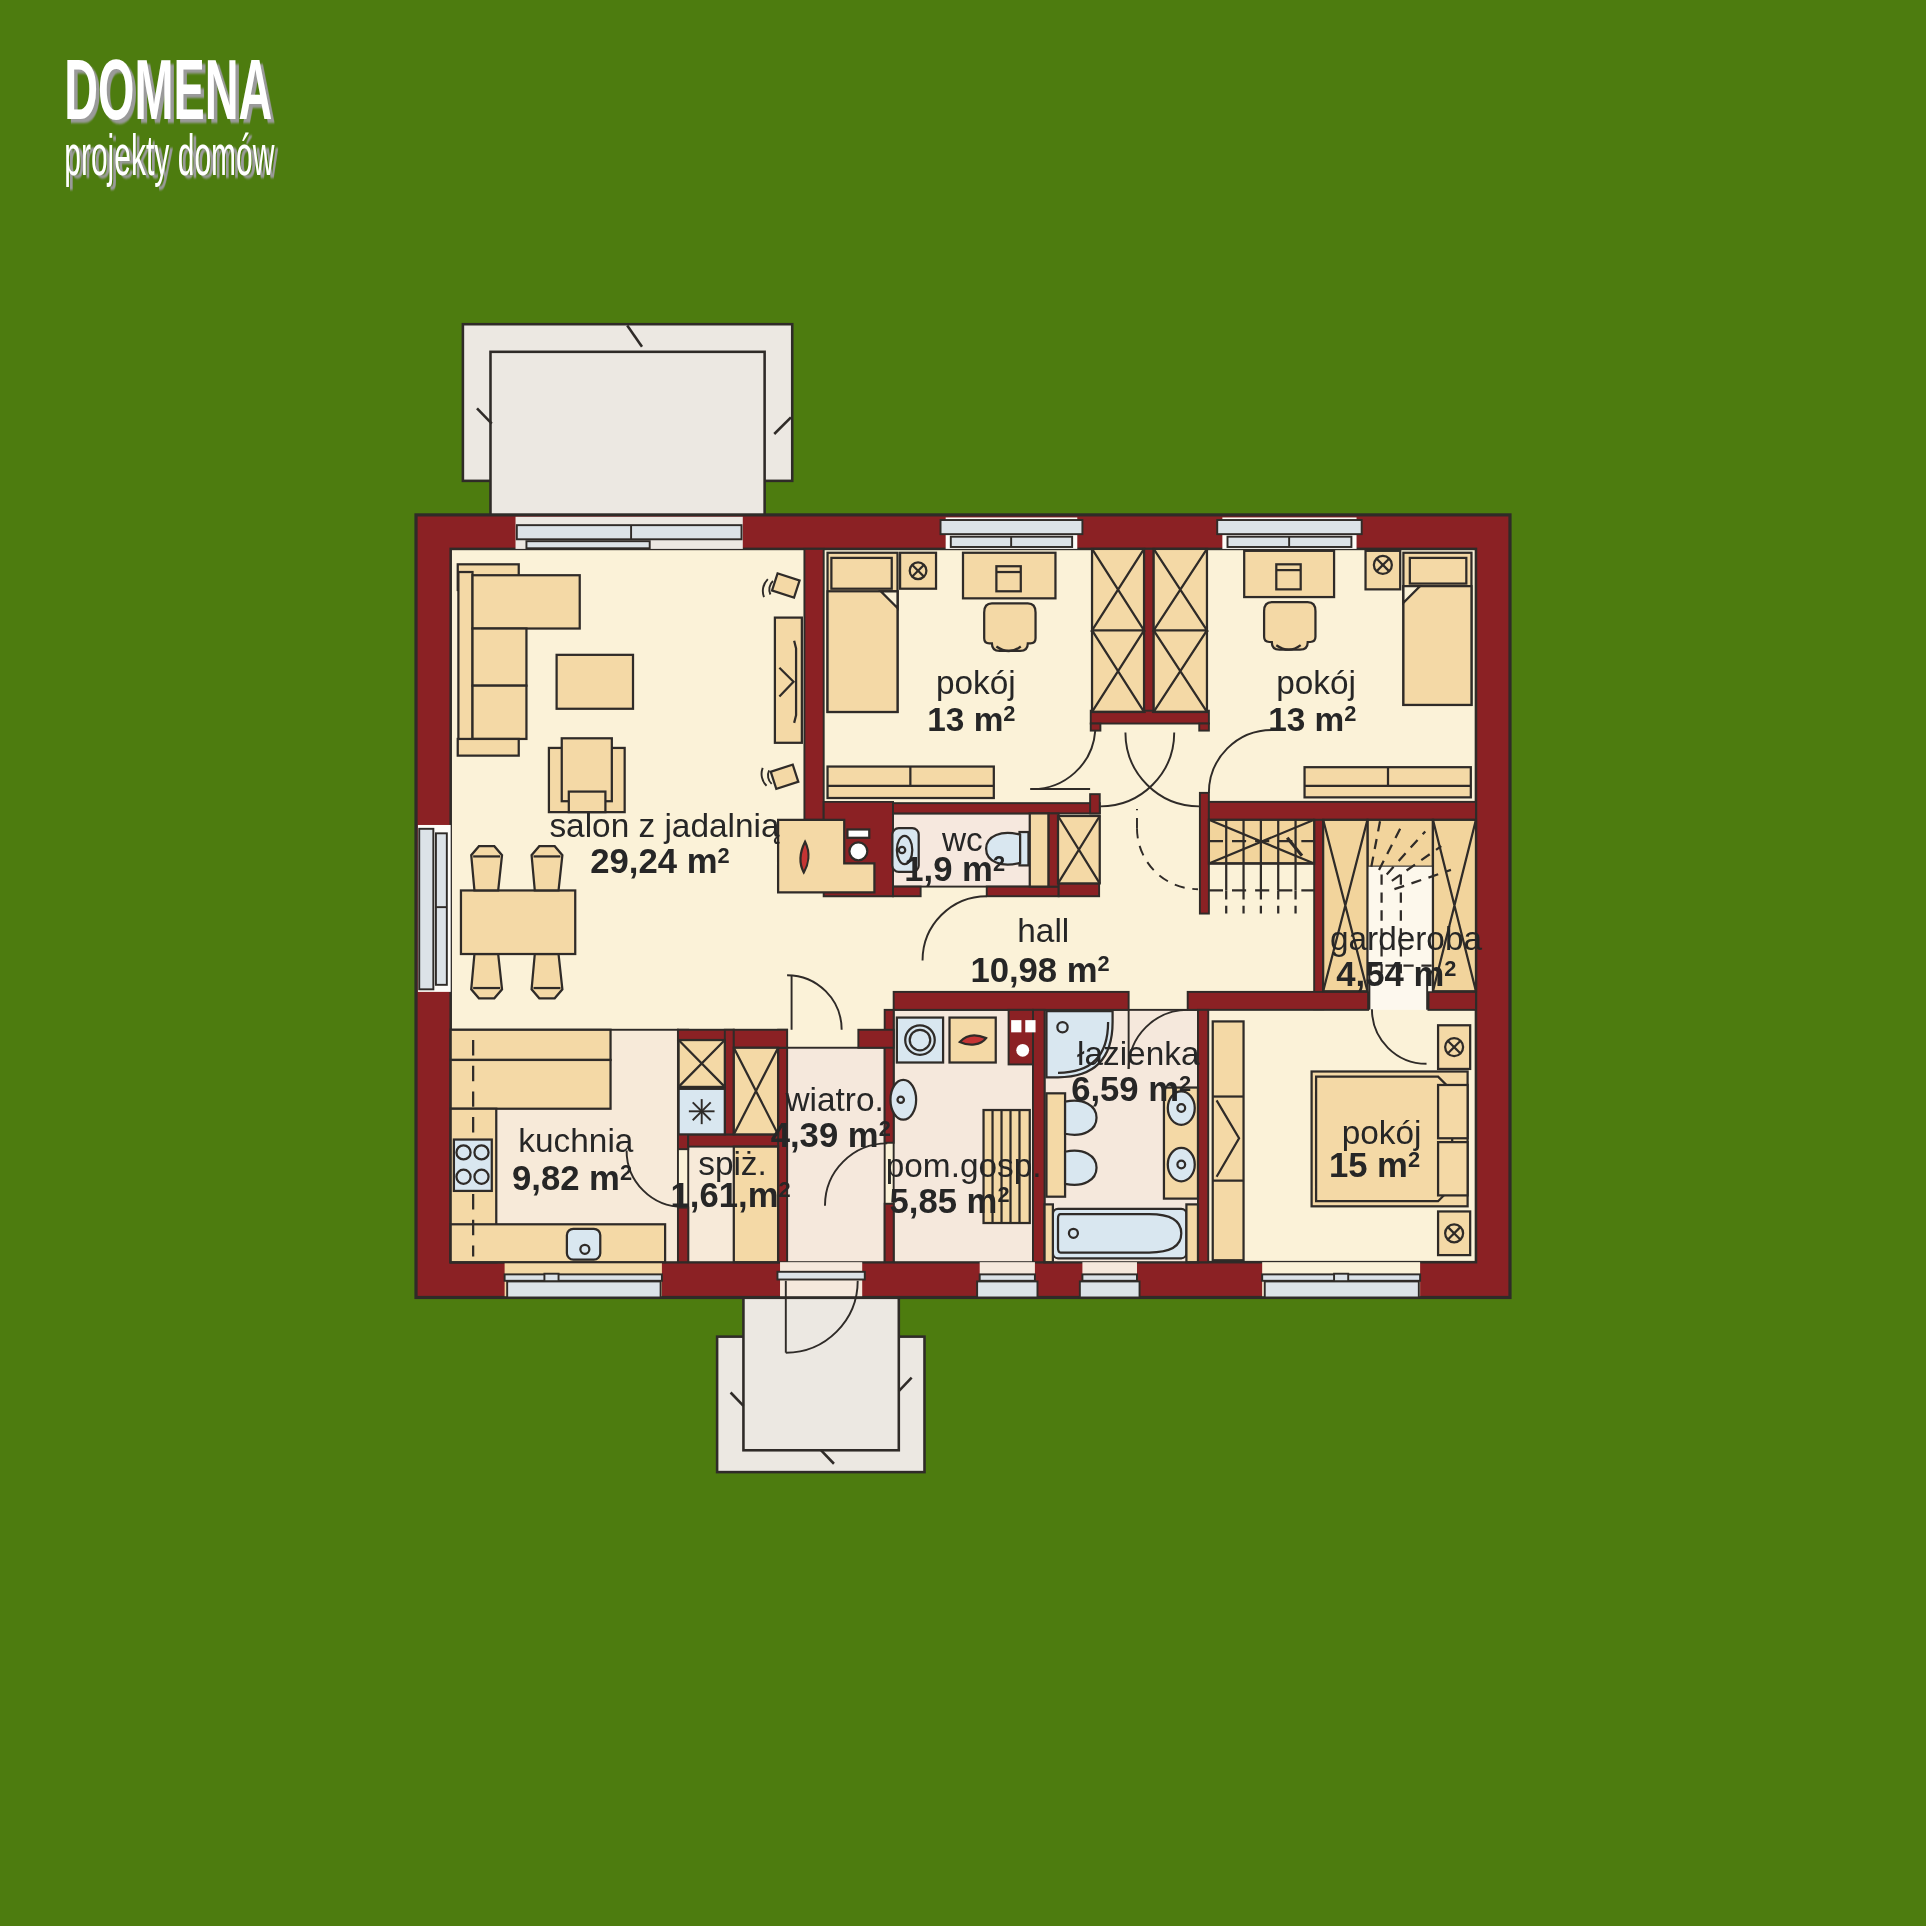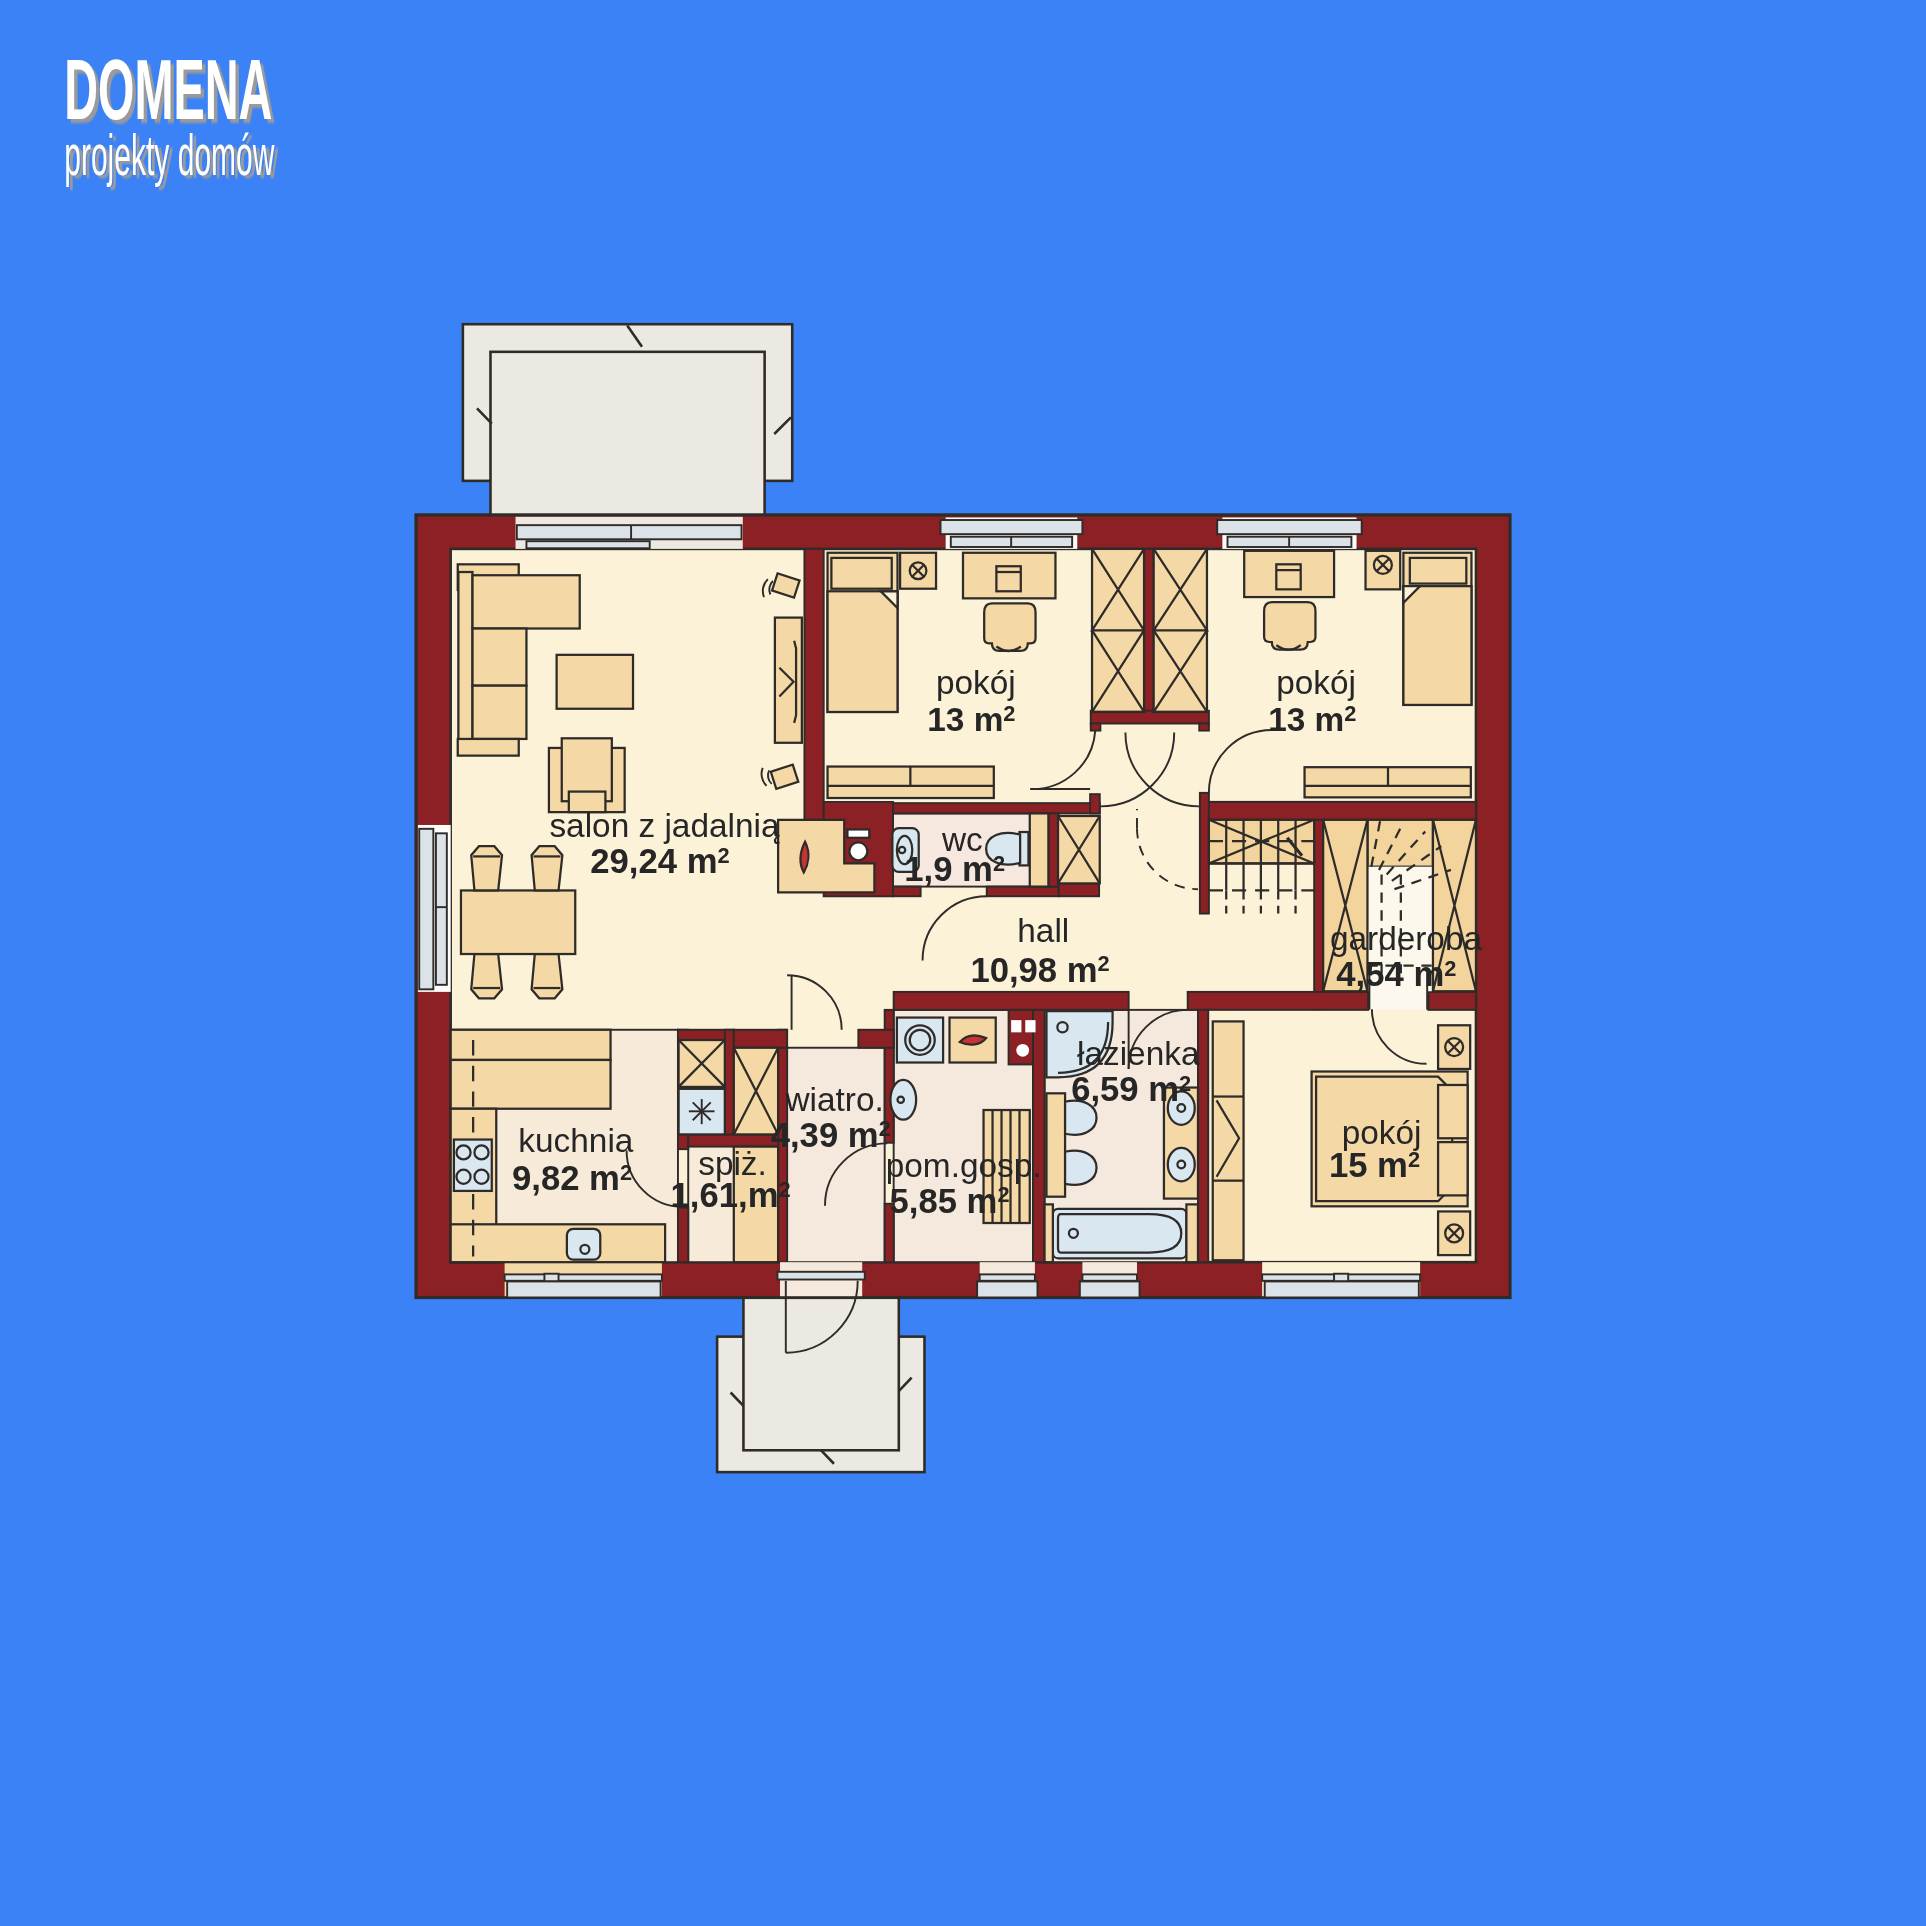--- a/index.html
+++ b/index.html
@@ -1,16 +1,16 @@
 <!DOCTYPE html>
 <html style="font-size:10.3px"><head>
 <meta charset="utf-8">
 <style>
   html,body{margin:0;padding:0;background:#ffffff;}
-  .page{width:1926px;height:1926px;position:relative;background:#3b82f6;overflow:hidden;}
+  .page{width:1926px;height:1926px;position:relative;background:#4d7c0f;overflow:hidden;}
   svg{position:absolute;left:0;top:0;}
   text{font-family:"Liberation Sans", sans-serif;}
 </style>
 </head>
 <body>
 <div class="page">
 <svg width="1926" height="1926" viewBox="0 0 3000 3000">
 <defs>
   <filter id="blur1" x="-20%" y="-20%" width="140%" height="140%">
           <feGaussianBlur stdDeviation="1.6"></feGaussianBlur>

